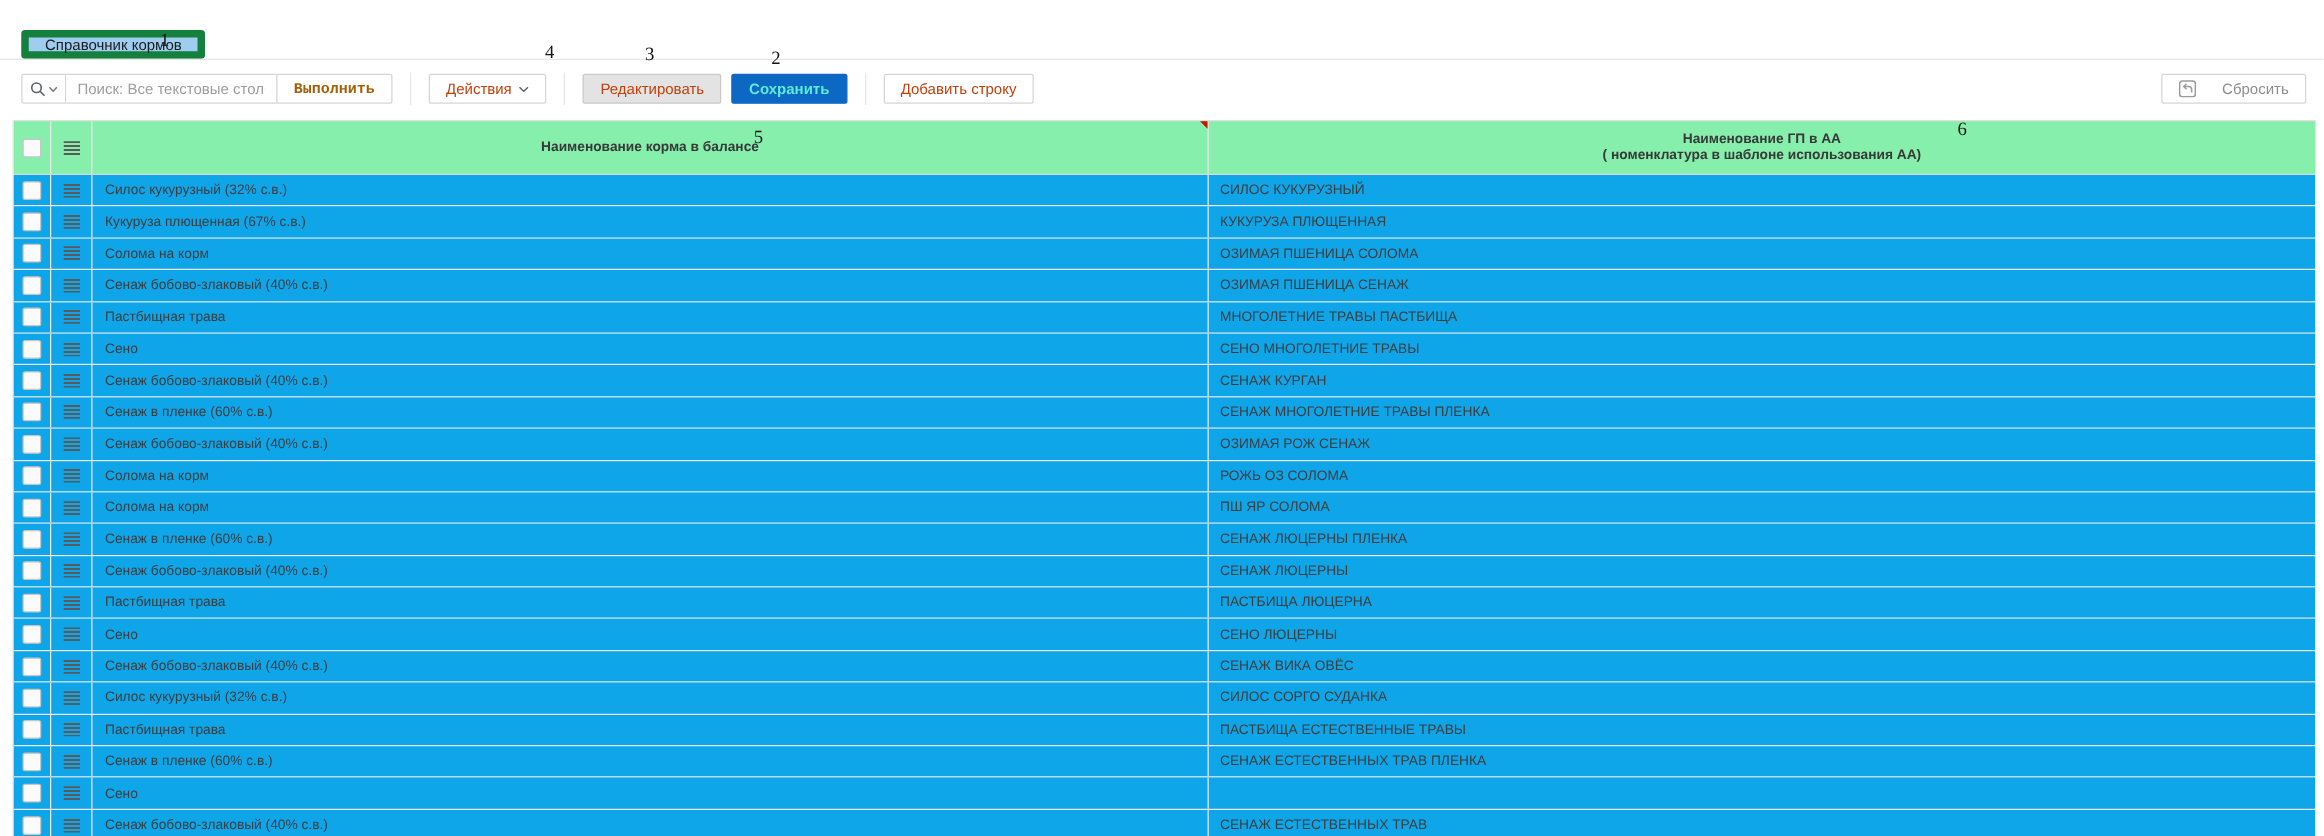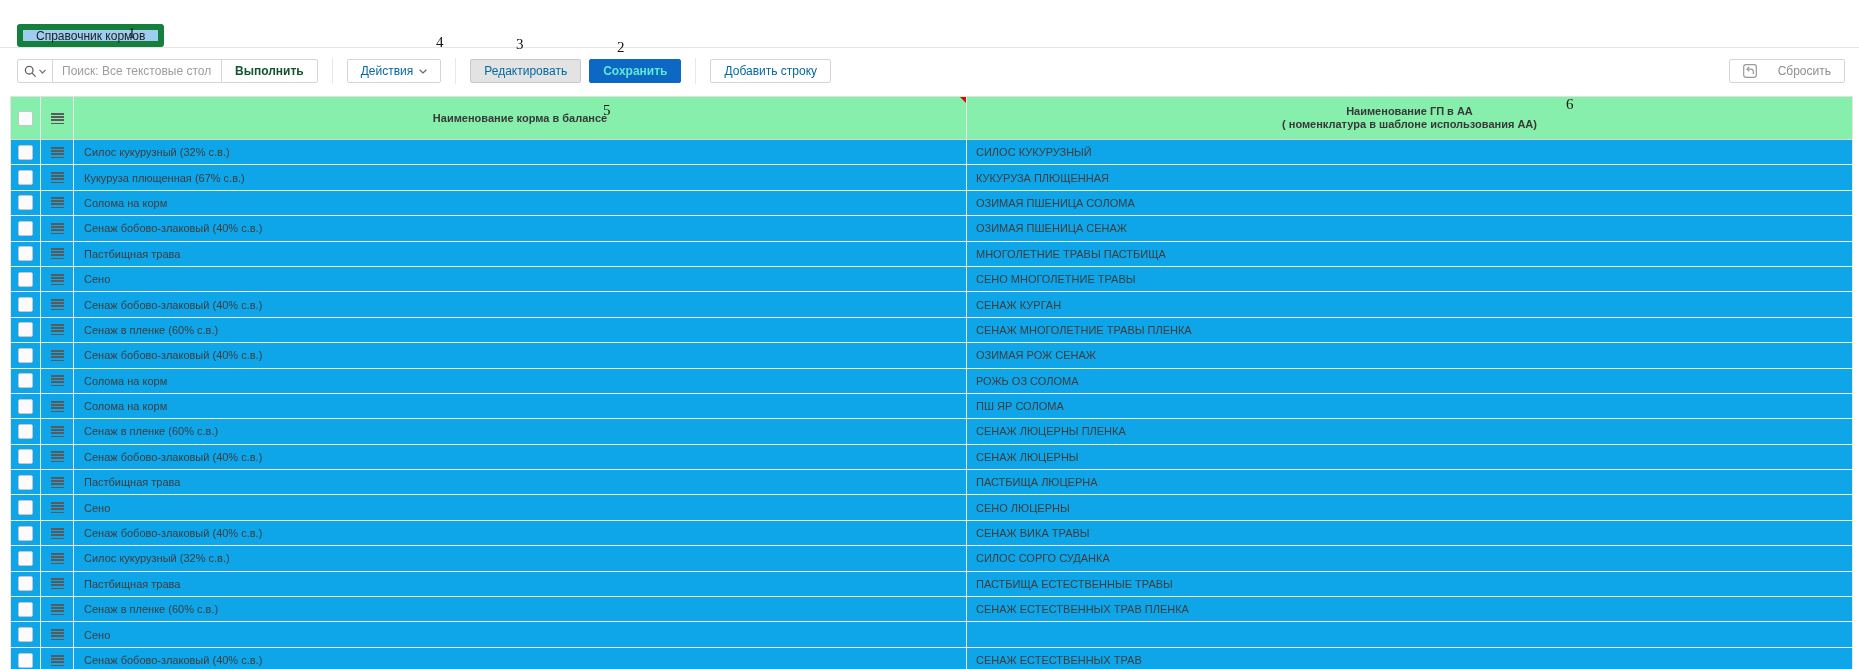--- a/index.html
+++ b/index.html
@@ -24,25 +24,25 @@
   .search-btn {
     width:36px; background:#fff; border:1px solid #d5d5d5; border-radius:2px 0 0 2px;
     display:flex; align-items:center; justify-content:center; gap:2px; cursor:pointer; padding:0;
   }
   .search-input {
     width:168px; height:24px; border:1px solid #d5d5d5; border-left:none; border-right:none;
     font-size:12px; color:#444; padding:0 9px; outline:none; font-family:"Liberation Sans",sans-serif;
   }
   .search-input::placeholder { color:#9d9d9d; }
   .btn {
-    height:24px; padding:0 13px; font-size:12px; color:#0369a1; background:#fff;
+    height:24px; padding:0 13px; font-size:12px; color:#c2410c; background:#fff;
     border:1px solid #d5d5d5; border-radius:2px; display:flex; align-items:center; gap:6px;
     font-family:"Liberation Sans",sans-serif; cursor:pointer; white-space:nowrap;
   }
-  .btn-go { font-weight:bold; color:#14532d; border-radius:0 2px 2px 0; }
+  .btn-go { font-weight:bold; color:#a16207; border-radius:0 2px 2px 0;font-family:Liberation Mono, monospace; }
   .btn-edit { background:#e3e3e3; border-color:#c9c9c9; }
   .btn-save { background:#0d68c4; border-color:#0d68c4; color:#5eead4; font-weight:bold; margin-left:8px; }
   .btn-reset { margin-left:auto; color:#8e8e8e; gap:21px; }
   .vsep { width:1px; height:26px; background:#e8e8e8; margin:0 14px; }
   
   .grid {
     position:absolute; left:10px; top:96px; width:1843px;
     border-left:1px solid #e5e5e5; border-right:1px solid #e5e5e5;
   }
   .ghead { display:flex; height:44px; border-top:1px solid #e0e0e0; border-bottom:1px solid #d8d8d8; background:#86efac; }
@@ -384,21 +384,21 @@
       <span class="cb"></span>
     </div>
     <div class="c-drag">
       <span class="burger"></span>
     </div>
     <div class="c-feed">
 
       <span>Сенаж бобово-злаковый (40% с.в.)</span>
     </div>
     <div class="c-gp">
-      <span>СЕНАЖ ВИКА ТРАВЫ</span>
+      <span>СЕНАЖ ВИКА ОВЁС</span>
     </div>
   </div>
 
   <div class="grow">
     <div class="c-sel">
       <span class="cb"></span>
     </div>
     <div class="c-drag">
       <span class="burger"></span>
     </div>

